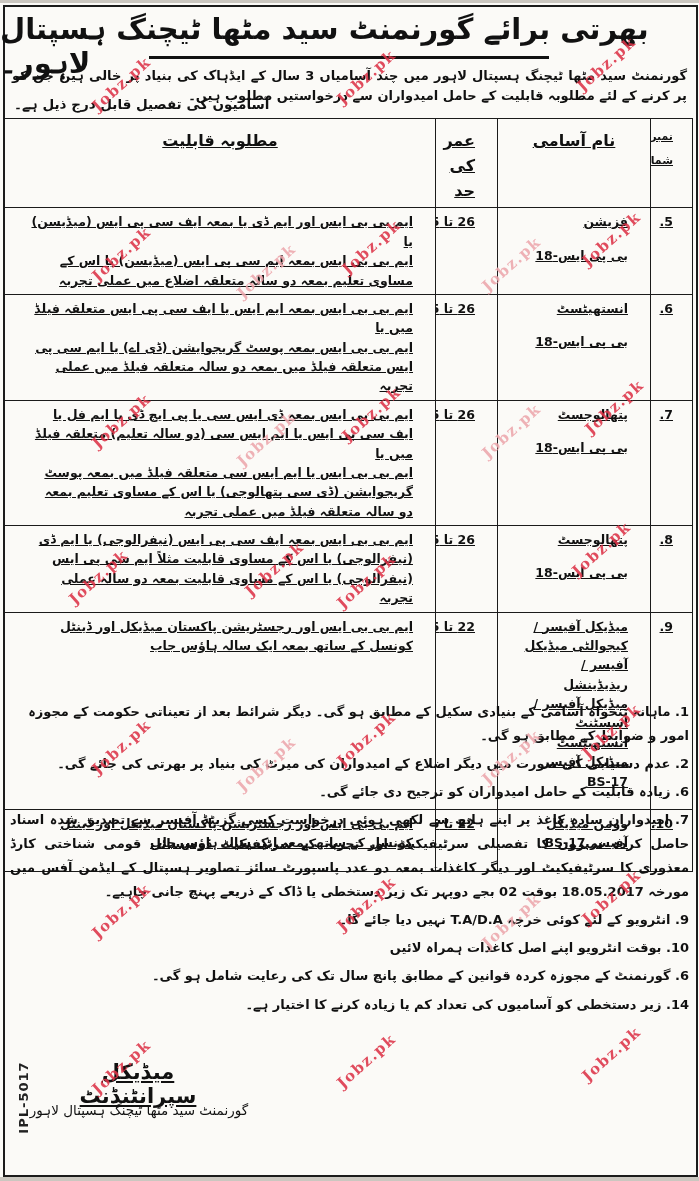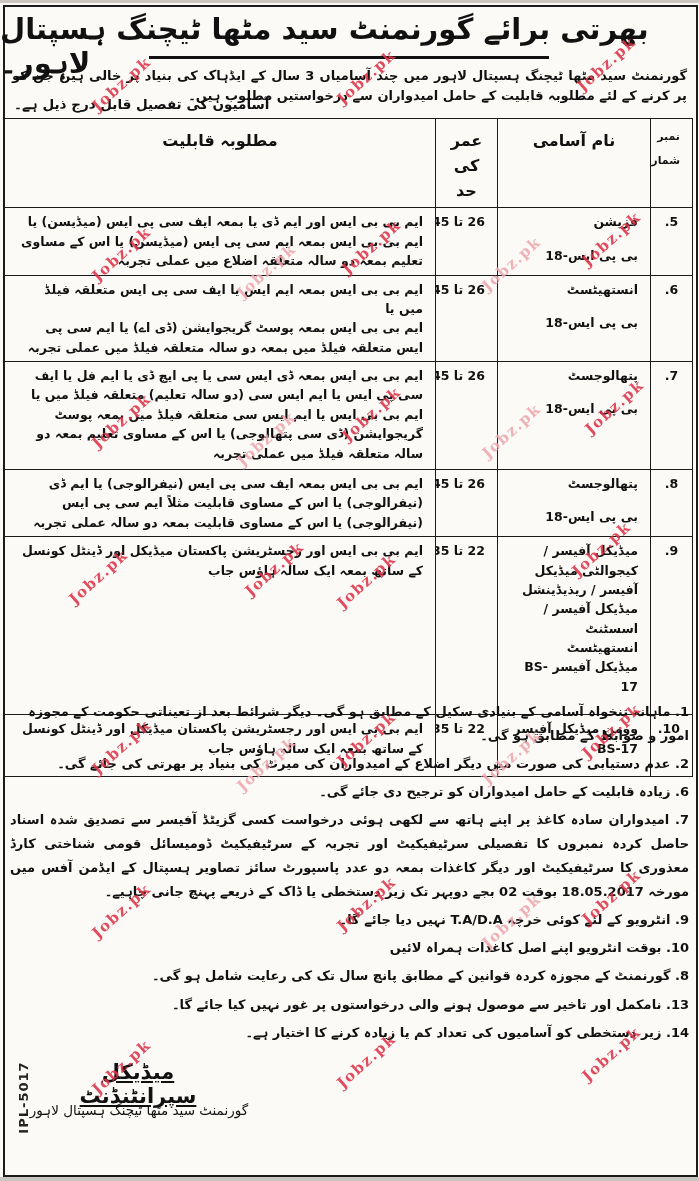--- a/index.html
+++ b/index.html
@@ -38,22 +38,23 @@
     font-size:13.5px;font-weight:bold;text-align:left;z-index:2;
   }
   
   table.jobs{
     position:absolute;top:118px;right:6px;width:688px;
     border-collapse:collapse;table-layout:fixed;z-index:2;
     background:transparent;
   }
   table.jobs td,table.jobs th{
     border:1.6px solid #1b1b1b;vertical-align:top;
-    padding:4px 12px;font-size:12.5px;font-weight:bold;line-height:1.55;
+    padding:4px 22px;font-size:12.5px;font-weight:bold;line-height:1.55;
     overflow:hidden;
+    text-decoration:underline;
   }
   col.c-serial{width:42px;}
   col.c-post{width:153px;}
   col.c-age{width:62px;}
   col.c-qual{width:431px;}
   tr.hdr th{text-align:center;font-size:16px;vertical-align:top;padding-top:10px;}
   tr.hdr th.serial-h{font-size:11px;line-height:2.2;padding-top:6px;}
   .ml{white-space:pre-line;}
   td.serial-cell{text-align:center;font-size:13px;}
   td.post-cell .post-name{margin-bottom:14px;}
@@ -181,22 +182,21 @@
 </tbody>
   </table>
 
 <div class="notes">
   <div class="note">1. ماہانہ تنخواہ آسامی کے بنیادی سکیل کے مطابق ہو گی۔ دیگر شرائط بعد از تعیناتی حکومت کے مجوزہ امور و ضوابط کے مطابق ہو گی۔</div>
   <div class="note">2. عدم دستیابی کی صورت میں دیگر اضلاع کے امیدواران کی میرٹ کی بنیاد پر بھرتی کی جائے گی۔</div>
   <div class="note">6. زیادہ قابلیت کے حامل امیدواران کو ترجیح دی جائے گی۔</div>
   <div class="note" style="text-align:justify;">7. امیدواران سادہ کاغذ پر اپنے ہاتھ سے لکھی ہوئی درخواست کسی گزیٹڈ آفیسر سے تصدیق شدہ اسناد حاصل کردہ نمبروں کا تفصیلی سرٹیفیکیٹ اور تجربہ کے سرٹیفیکیٹ ڈومیسائل قومی شناختی کارڈ معذوری کا سرٹیفیکیٹ اور دیگر کاغذات بمعہ دو عدد پاسپورٹ سائز تصاویر ہسپتال کے ایڈمن آفس میں مورخہ 18.05.2017 بوقت 02 بجے دوپہر تک زیر دستخطی یا ڈاک کے ذریعے پہنچ جانی چاہیے۔</div>
   <div class="note">9. انٹرویو کے لئے کوئی خرچہ T.A/D.A نہیں دیا جائے گا۔</div>
   <div class="note">10. بوقت انٹرویو اپنے اصل کاغذات ہمراہ لائیں</div>
-  <div class="note">8. گورنمنٹ کے مجوزہ کردہ قوانین کے مطابق پانچ سال تک کی رعایت شامل ہو گی۔</div>
-  <div class="note">13. نامکمل اور تاخیر سے موصول ہونے والی درخواستوں پر غور نہیں کیا جائے گا۔</div>
+  <div class="note">6. گورنمنٹ کے مجوزہ کردہ قوانین کے مطابق پانچ سال تک کی رعایت شامل ہو گی۔</div>
   <div class="note">14. زیر دستخطی کو آسامیوں کی تعداد کم یا زیادہ کرنے کا اختیار ہے۔</div>
 
 </div>
 
 <div class="ipl-code">IPL-5017</div>
 <div class="signatory">میڈیکل سپرانٹنڈنٹ</div>
 <div class="sig-org">گورنمنٹ سید مٹھا ٹیچنگ ہسپتال لاہور۔</div>
 
 <div id="wm-layer">
     <div class="wm" style="left: 185px; top: -40px; color: rgb(221, 52, 72);">Jobz.pk</div>

